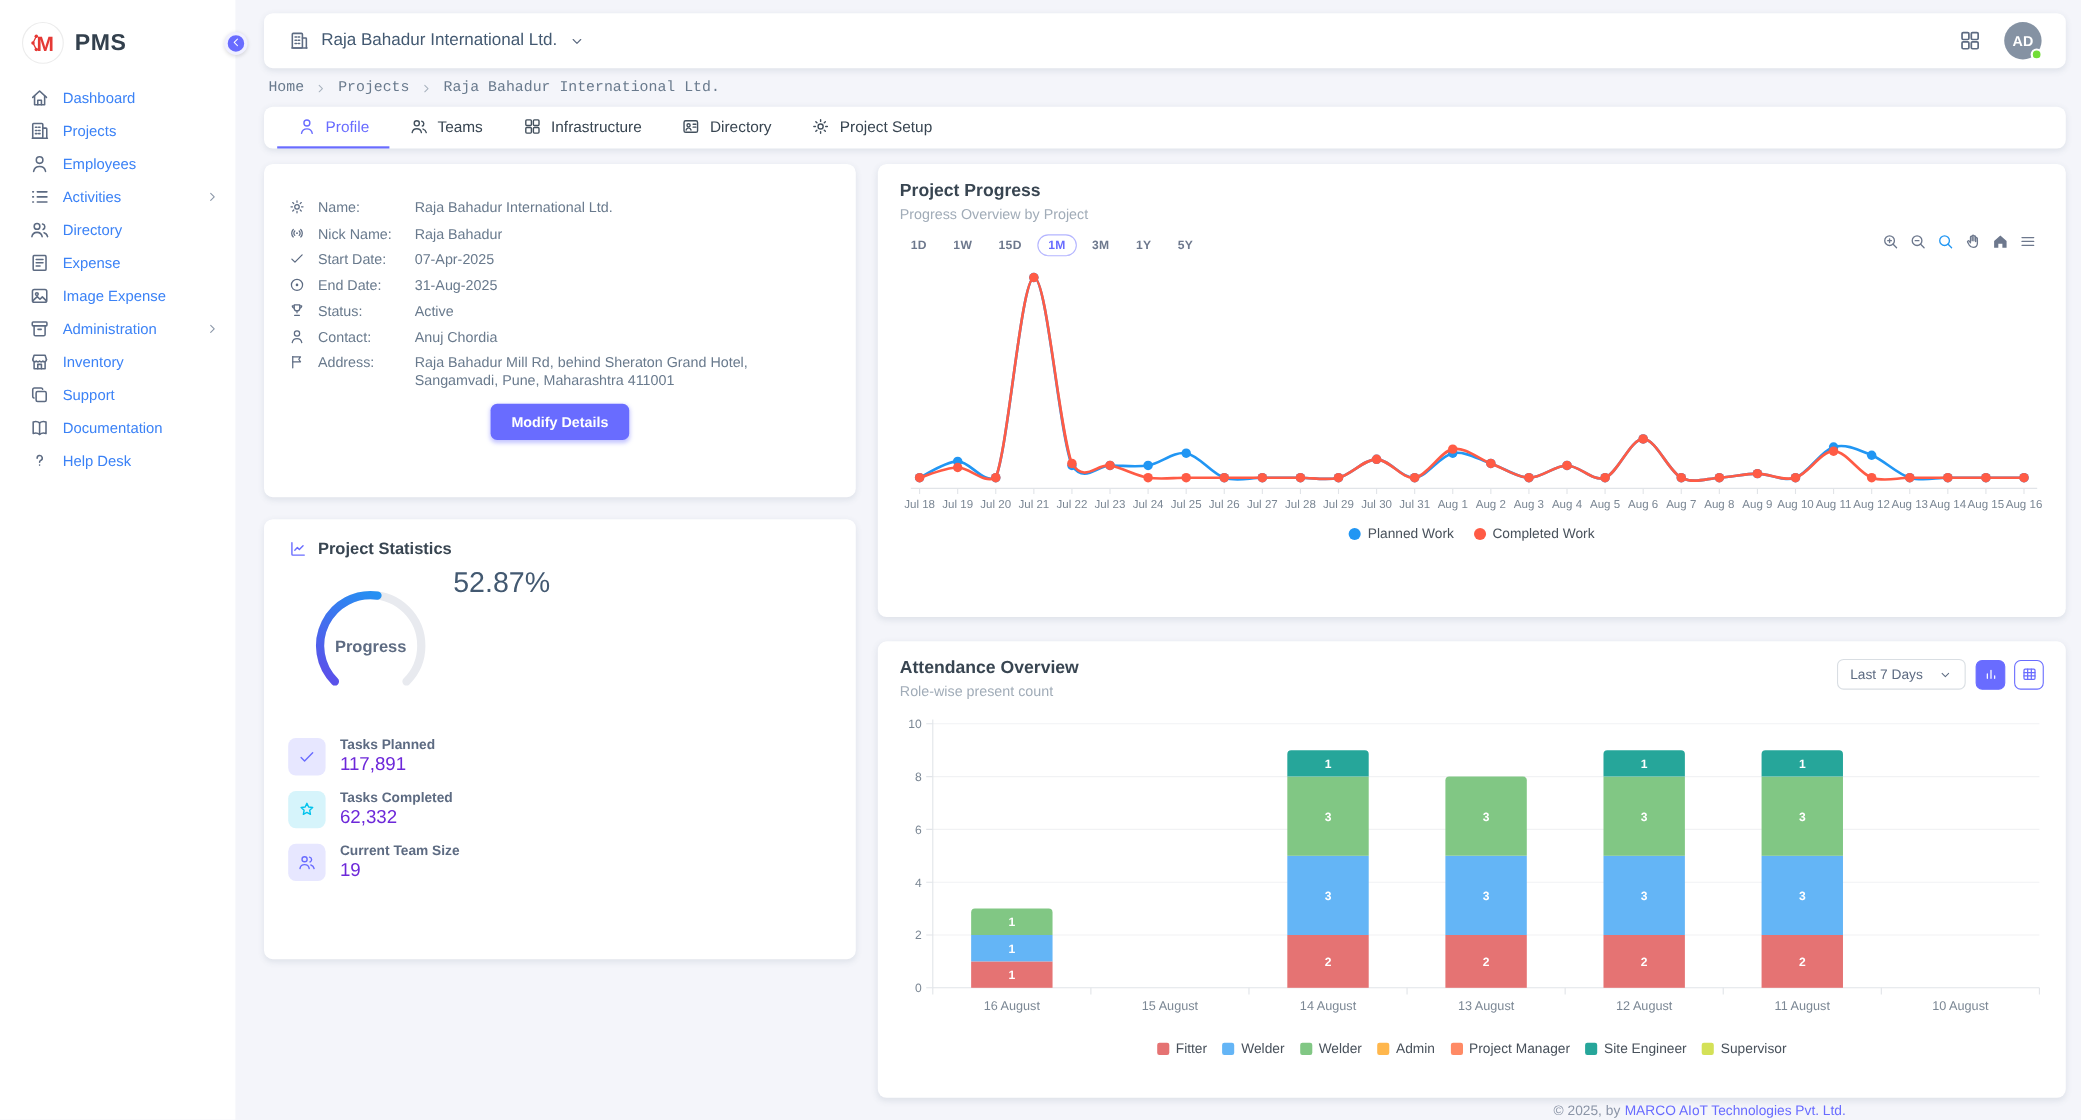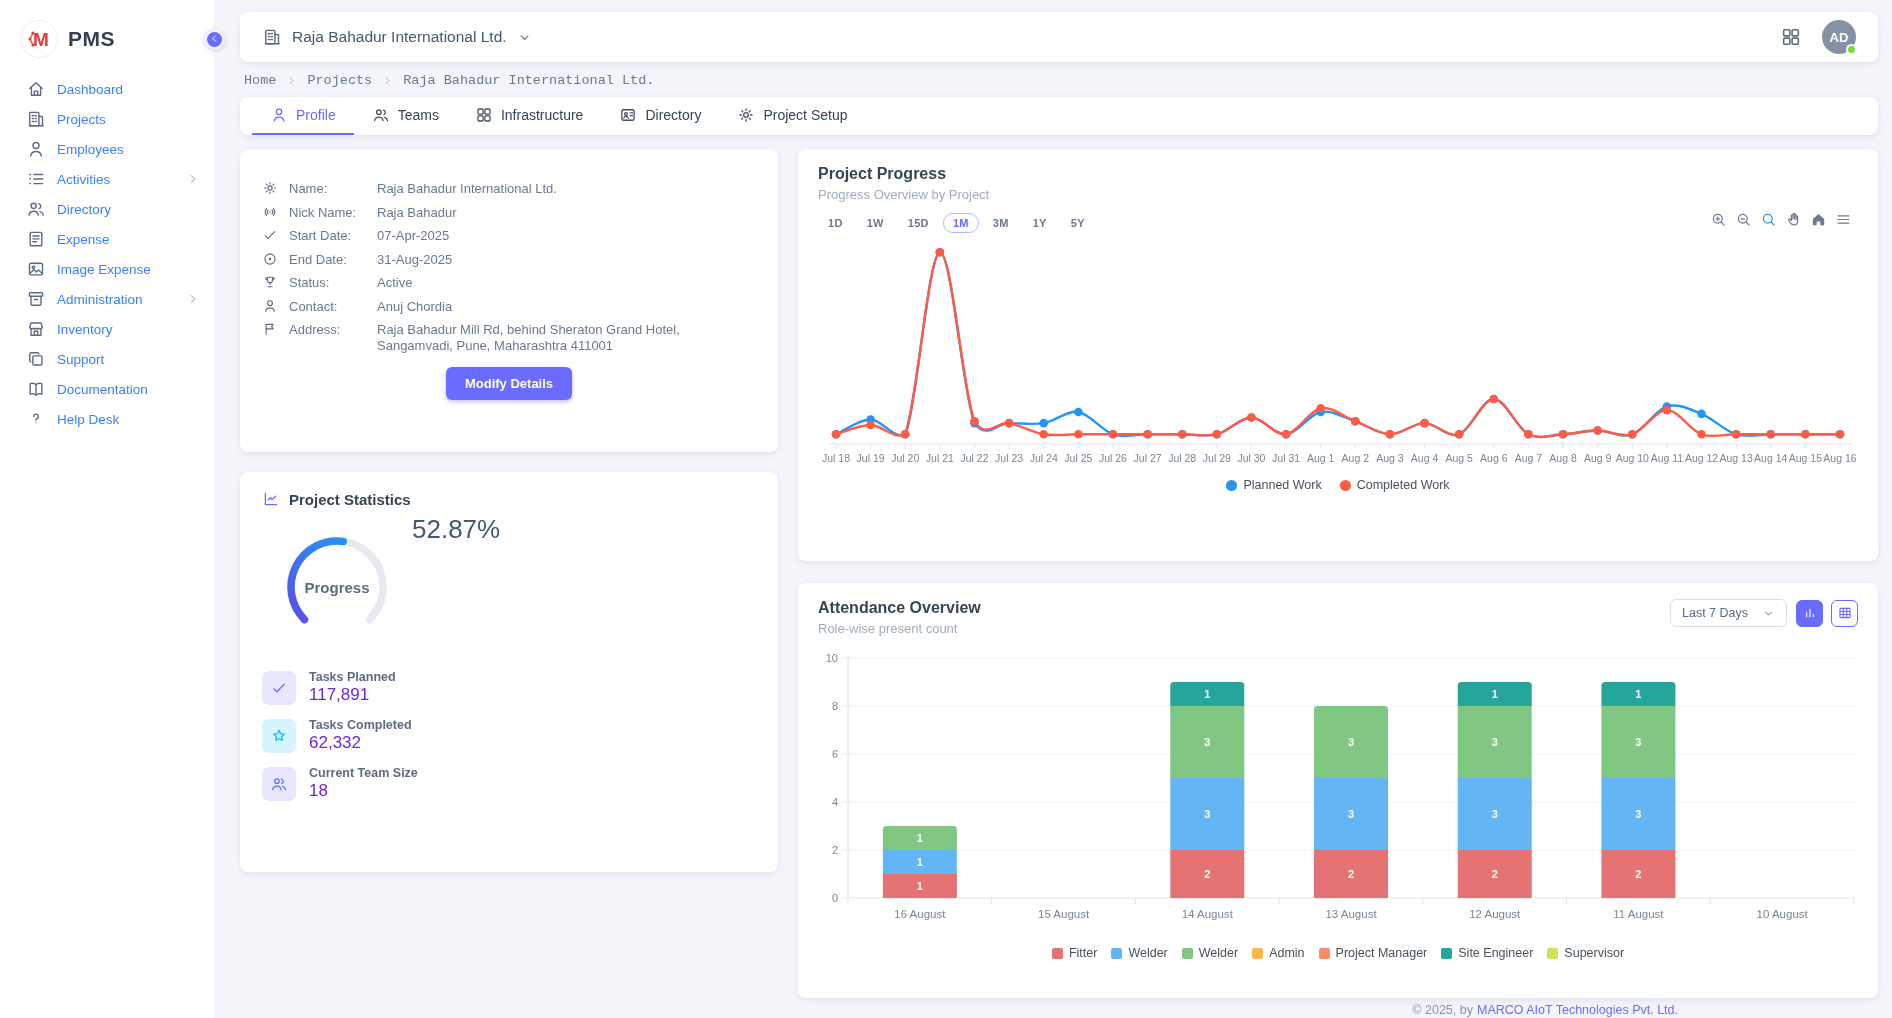--- a/index.html
+++ b/index.html
@@ -505,21 +505,21 @@
               <div class="stat-row">
                 <span class="stat-chip" style="background:#e7e7ff;color:#696cff">
                   <svg viewBox="0 0 24 24" width="18" height="18" fill="none" stroke="currentColor" stroke-width="1.7" stroke-linecap="round" stroke-linejoin="round">
                     <circle cx="9.2" cy="8.2" r="3.1"></circle>
                     <path d="M3.6 19.4c.6-3.1 2.8-4.7 5.6-4.7 2.8 0 5 1.6 5.6 4.7"></path>
                     <path d="M15.2 5.6a3.1 3.1 0 0 1 .6 5.9M16.8 15.1c2.1.6 3.4 2 3.9 4.3"></path>
                   </svg>
                 </span>
                 <span>
                   <div class="stat-label">Current Team Size</div>
-                  <div class="stat-value">18</div>
+                  <div class="stat-value">19</div>
                 </span>
               </div>
             </div>
         </div>
       </div>
 
       <div class="col-right">
 
         <div class="card progress-card">
           <div class="chart-title">Project Progress</div>

